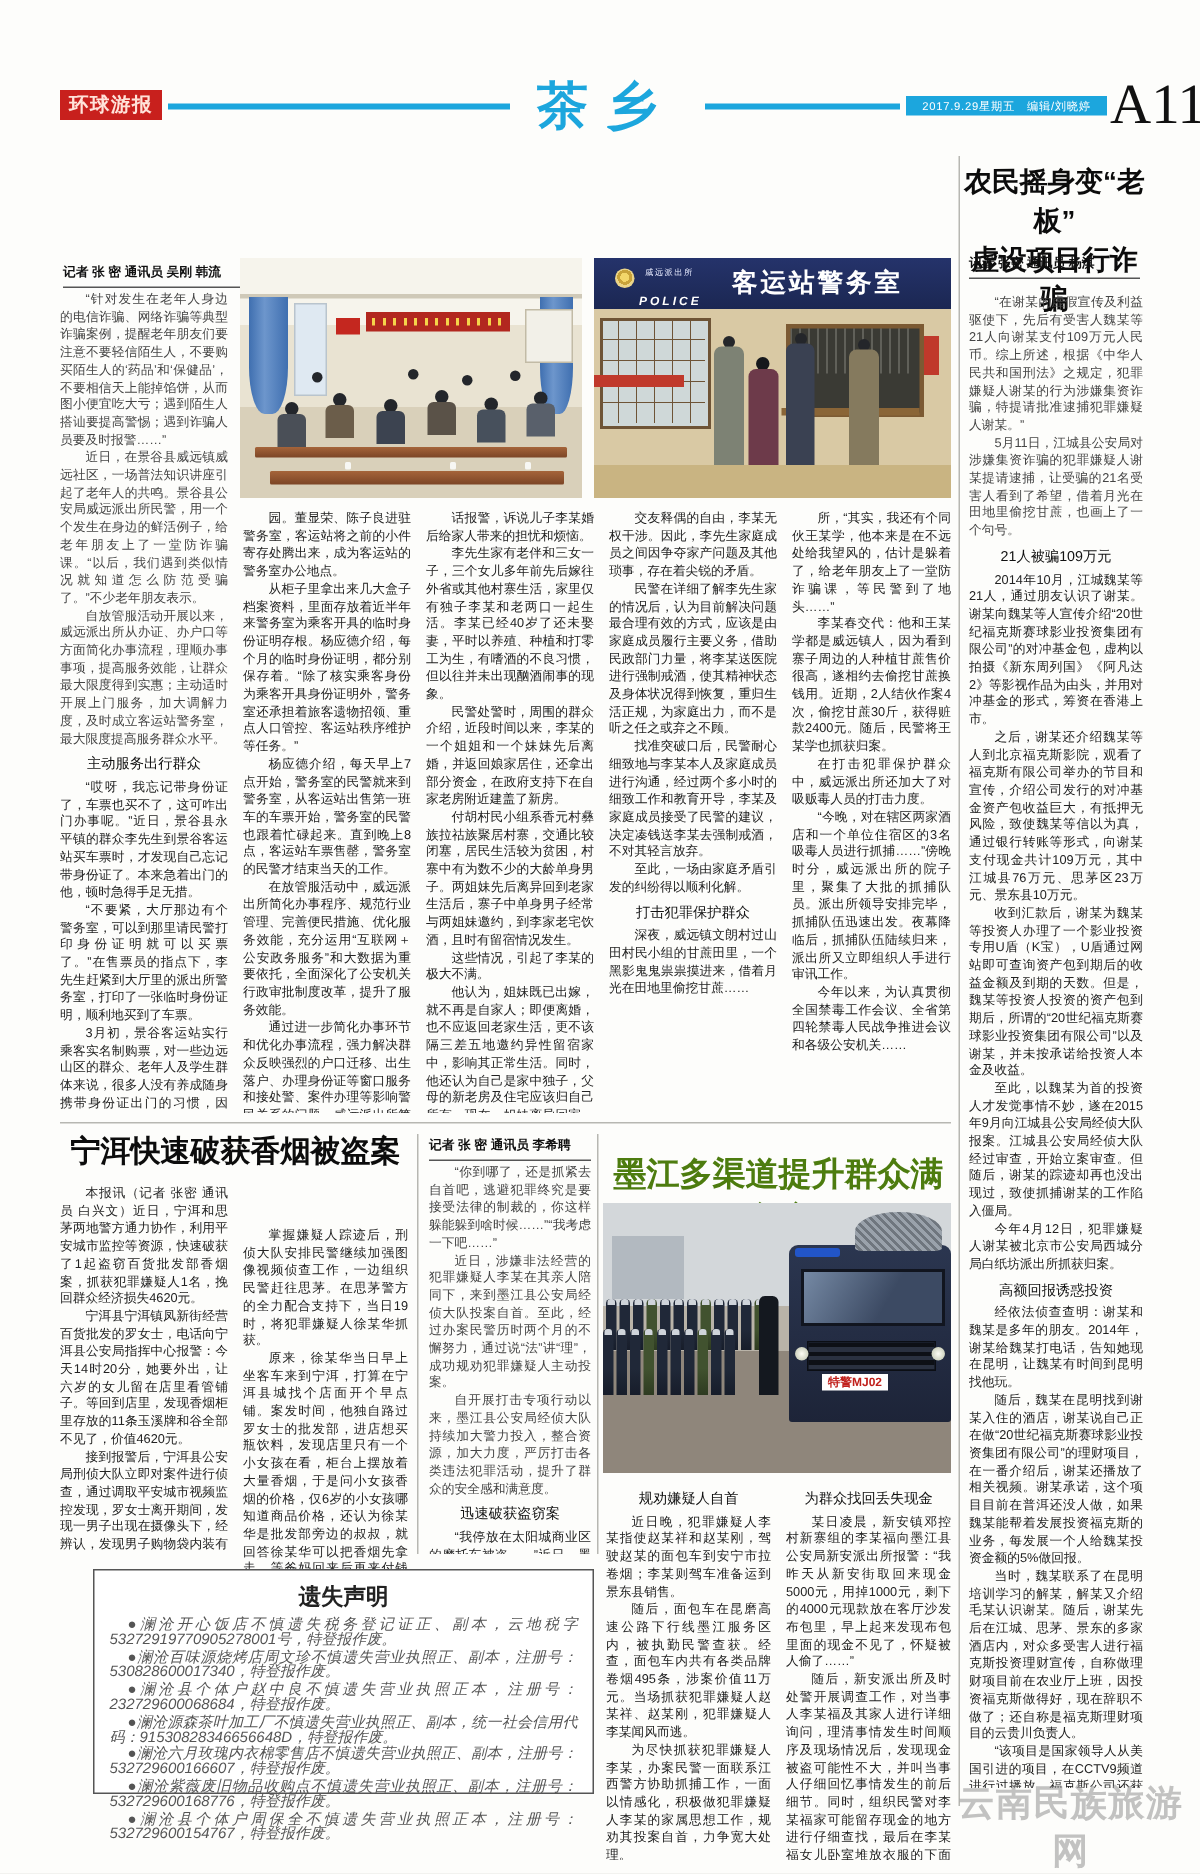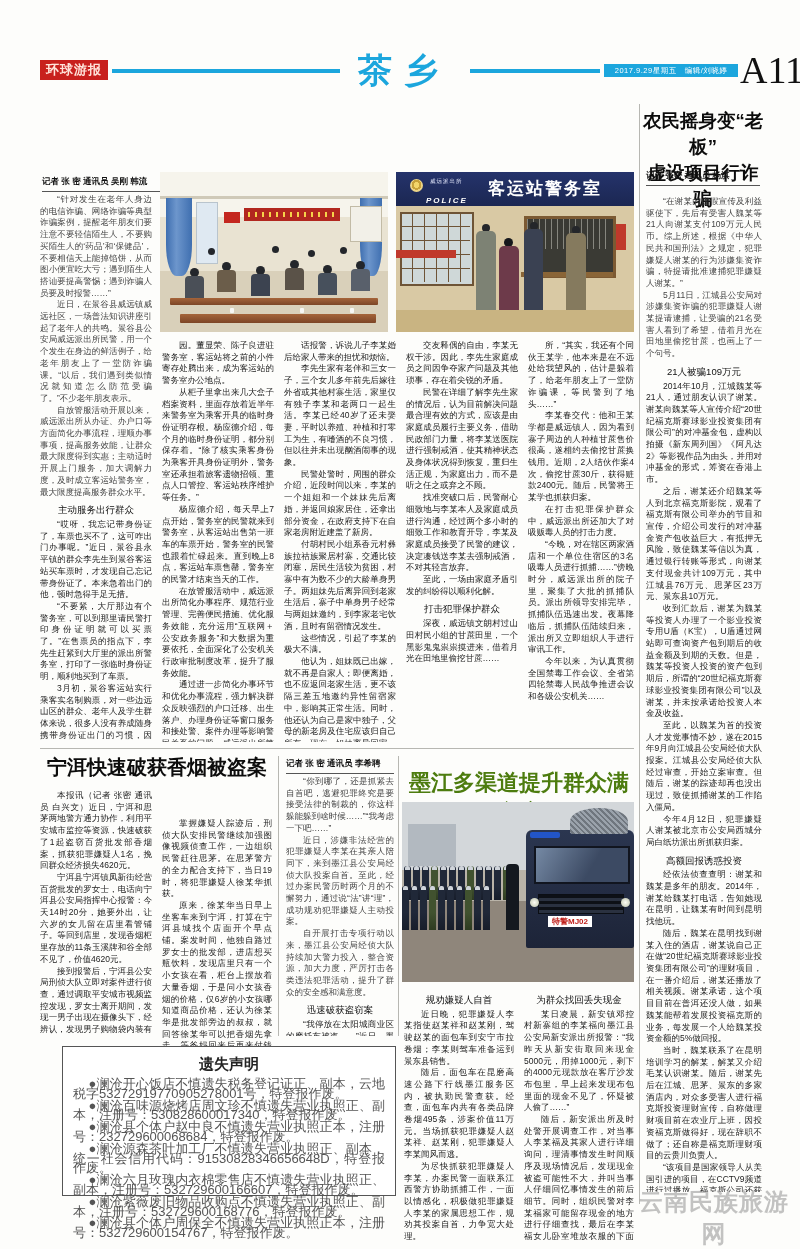--- a/index.html
+++ b/index.html
@@ -28,21 +28,21 @@
   #main-headline{left:40px;top:116px;width:596px;text-align:center;font-size:40px;font-weight:900;
                  color:#0c0c0c;letter-spacing:1px;}
   #ninger-headline{left:40px;top:754px;width:234px;text-align:center;font-size:20px;font-weight:900;color:#0c0c0c;}
   #mojiang-headline{left:402px;top:768px;width:234px;text-align:center;font-size:22px;font-weight:900;color:#4d7c0f;}
   #sidebar-headline{left:642px;top:108px;width:122px;text-align:center;font-size:18.5px;font-weight:900;
                     line-height:26px;color:#0c0c0c;}
   
   #lost-notice{left:62px;top:1046px;width:334px;height:150px;border:1px solid #555;background:#fff;
                padding:6px 10px;box-sizing:border-box;}
   #lost-notice .title{text-align:center;font-size:15px;font-weight:bold;color:#222;margin:2px 0 5px;}
-  #lost-notice p{margin:0 0 2px;font-size:13px;line-height:9.8px;color:#555;text-align:justify;text-indent:1.2em;}
+  #lost-notice p{margin:0 0 2px;font-size:10px;line-height:9.8px;color:#555;text-align:justify;text-indent:1.2em;font-style:italic;}
   
   #watermark{left:628px;top:1186px;width:172px;text-align:center;color:rgba(145,145,145,.55);
              font-weight:900;z-index:9;}
   #watermark .w1{font-size:24px;letter-spacing:1px;}
   
   .photo{position:absolute;overflow:hidden;}
   
   #photo1{left:160px;top:172px;width:228px;height:160px;background:linear-gradient(#f6f4ec 0 28%,#e9e3d2 28% 62%,#d9d0ba 62%);}
   #photo1 .beam{position:absolute;left:0;top:24px;width:228px;height:3px;background:#cfc9b8;}
   #photo1 .curtain{position:absolute;top:26px;width:26px;height:78px;background:linear-gradient(90deg,#3f6fb0,#6d96cc 40%,#3f6fb0);border-radius:0 0 40% 40%;}

